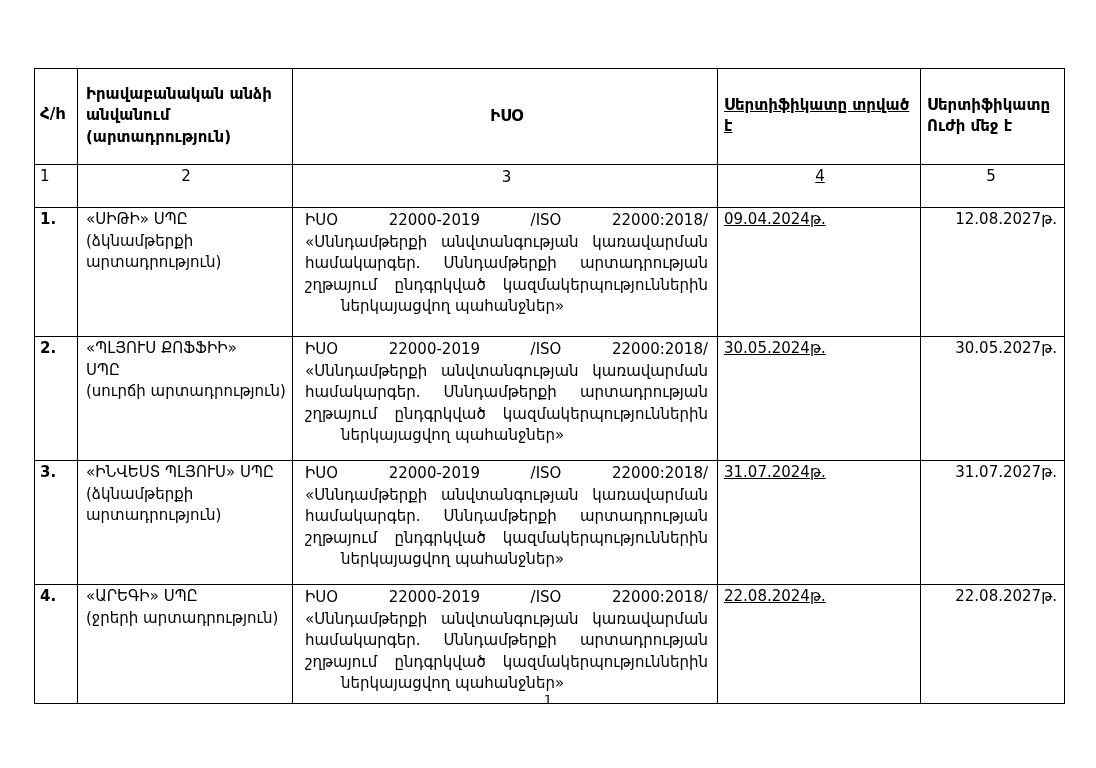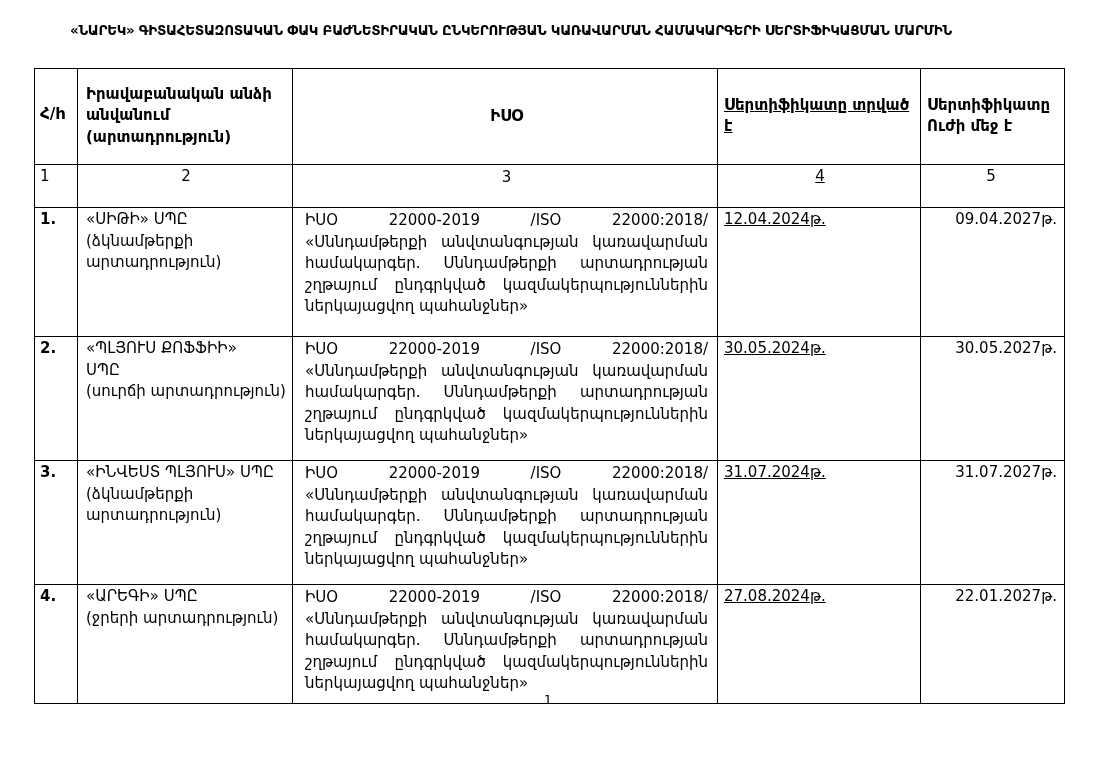--- a/index.html
+++ b/index.html
@@ -48,35 +48,34 @@
   tr.nums td { height: 37px; text-align: center; font-weight: 400; vertical-align: top; }
   tr.nums td.c1 { text-align: left; padding-left: 5px; }
   tr.nums td.c5 { text-align: center; }
 
   tr.r1 td { height: 123px; }
   tr.r2 td { height: 118px; }
   tr.r3 td { height: 118px; }
   tr.r4 td { height: 113px; }
 
   .iso-line { text-align: justify; text-align-last: justify; }
-  .iso-last { text-align: justify; text-align-last: left; }
+  .iso-last { text-align: justify; text-align-last: left; margin-left: 36px; }
 
   .page-footer {
     position: absolute;
     left: 0; top: 692px;
     width: 1096px;
     text-align: center;
     font-size: 13px;
   }
 </style>
 </head>
 <body>
 
 <div class="title-block">
-  <div>«ՆԱՐԵԿ» ԳԻՏԱՀԵՏԱԶՈՏԱԿԱՆ ՓԱԿ ԲԱԺՆԵՏԻՐԱԿԱՆ ԸՆԿԵՐՈՒԹՅԱՆ ԿԱՌԱՎԱՐՄԱՆ ՀԱՄԱԿԱՐԳԵՐԻ ՍԵՐՏԻՖԻԿԱՑՄԱՆ ՄԱՐՄԻՆ</div>
 </div>
 
 <table class="cert">
   <colgroup>
     <col style="width:43px">
       <col style="width:215px">
       <col style="width:425px">
       <col style="width:203px">
       <col style="width:144px">
   </colgroup>
@@ -104,22 +103,22 @@
       <td class="c2">«ՍԻԹԻ» ՍՊԸ
 (ձկնամթերքի
 արտադրություն)</td>
       <td class="c3">
         <div class="iso-line">ԻՍՕ 22000-2019 /ISO 22000:2018/</div>
         <div class="iso-line">«Սննդամթերքի անվտանգության կառավարման</div>
         <div class="iso-line">համակարգեր. Սննդամթերքի արտադրության</div>
         <div class="iso-line">շղթայում ընդգրկված կազմակերպություններին</div>
         <div class="iso-last">ներկայացվող պահանջներ»</div>
       </td>
-      <td class="c4">12.04.2024թ.</td>
-      <td class="c5">09.04.2027թ.</td>
+      <td class="c4">09.04.2024թ.</td>
+      <td class="c5">12.08.2027թ.</td>
     </tr>
 
     <tr class="r2">
       <td class="c1">2.</td>
       <td class="c2">«ՊԼՅՈՒՍ ՔՈՖՖԻԻ»
 ՍՊԸ
 (սուրճի արտադրություն)</td>
       <td class="c3">
         <div class="iso-line">ԻՍՕ 22000-2019 /ISO 22000:2018/</div>
         <div class="iso-line">«Սննդամթերքի անվտանգության կառավարման</div>
@@ -151,19 +150,19 @@
       <td class="c1">4.</td>
       <td class="c2">«ԱՐԵԳԻ» ՍՊԸ
 (ջրերի արտադրություն)</td>
       <td class="c3">
         <div class="iso-line">ԻՍՕ 22000-2019 /ISO 22000:2018/</div>
         <div class="iso-line">«Սննդամթերքի անվտանգության կառավարման</div>
         <div class="iso-line">համակարգեր. Սննդամթերքի արտադրության</div>
         <div class="iso-line">շղթայում ընդգրկված կազմակերպություններին</div>
         <div class="iso-last">ներկայացվող պահանջներ»</div>
       </td>
-      <td class="c4">27.08.2024թ.</td>
-      <td class="c5">22.01.2027թ.</td>
+      <td class="c4">22.08.2024թ.</td>
+      <td class="c5">22.08.2027թ.</td>
     </tr>
   </tbody>
 </table>
 
 <div class="page-footer">1</div>
 
 </body></html>

